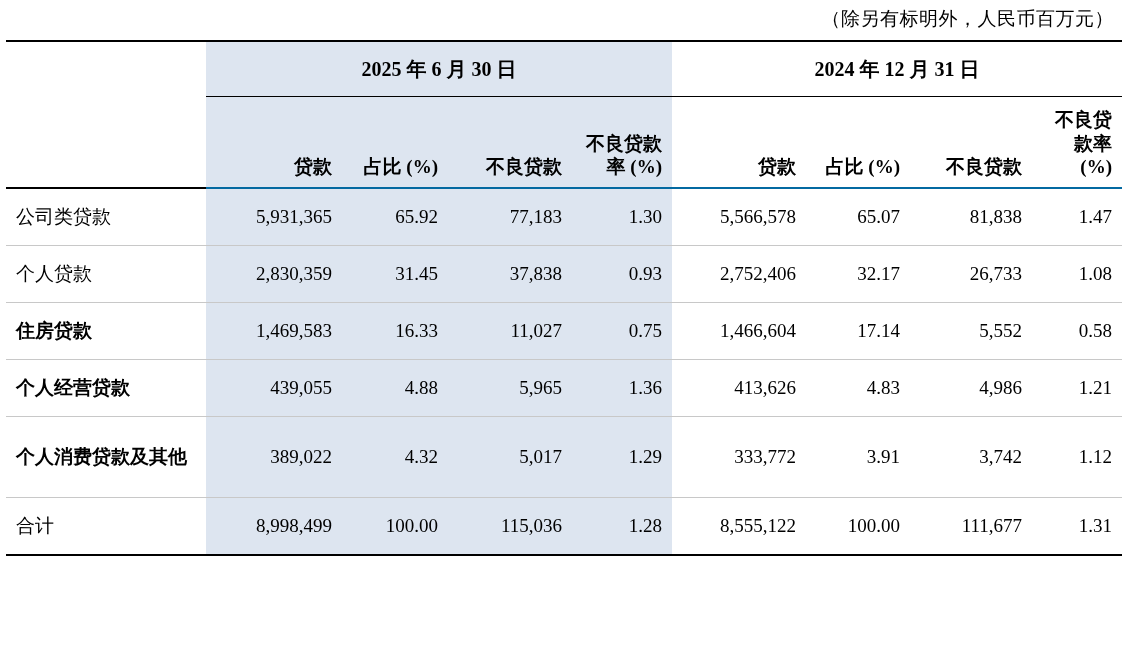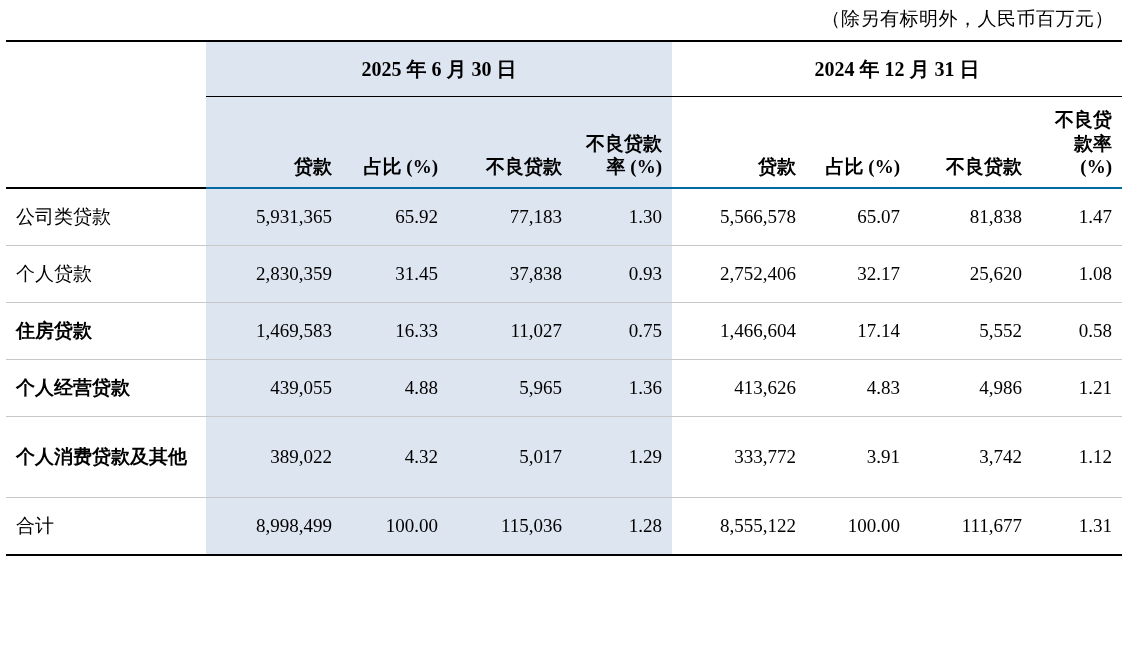--- a/index.html
+++ b/index.html
@@ -148,21 +148,21 @@
       </tr>
 
       <tr class="bold">
         <td class="label">个人贷款</td>
         <td class="num shade">2,830,359</td>
         <td class="num shade">31.45</td>
         <td class="num shade">37,838</td>
         <td class="num shade">0.93</td>
         <td class="num">2,752,406</td>
         <td class="num">32.17</td>
-        <td class="num">25,620</td>
+        <td class="num">26,733</td>
         <td class="num">1.08</td>
       </tr>
 
       <tr>
         <td class="label">住房贷款</td>
         <td class="num shade">1,469,583</td>
         <td class="num shade">16.33</td>
         <td class="num shade">11,027</td>
         <td class="num shade">0.75</td>
         <td class="num">1,466,604</td>

